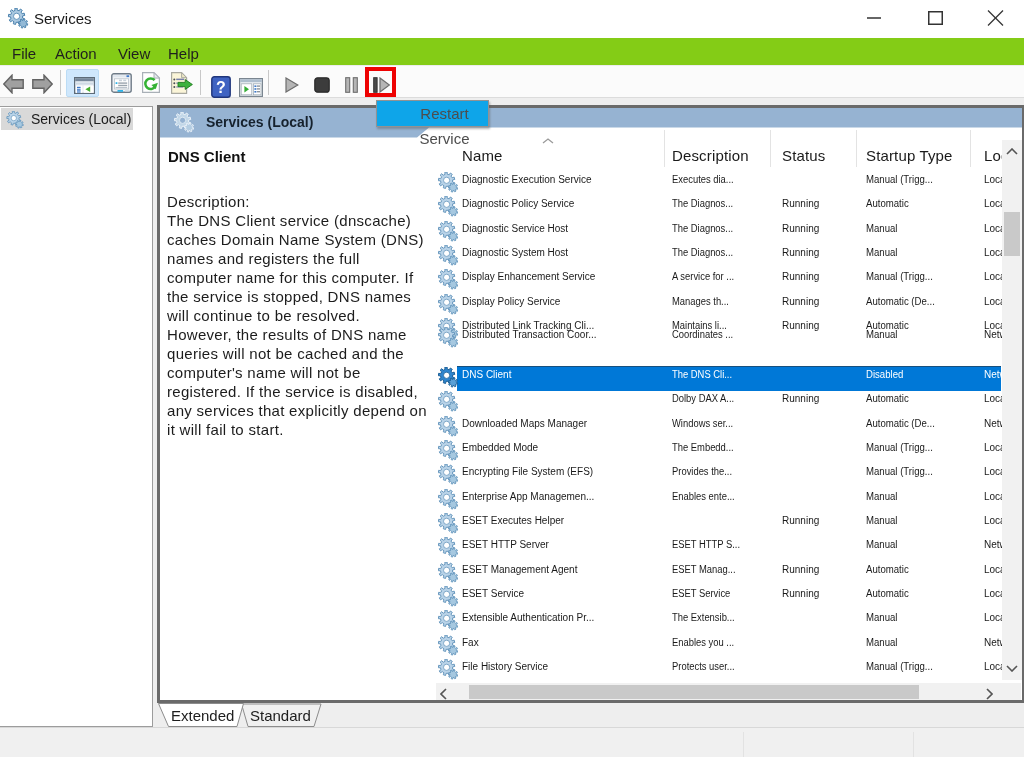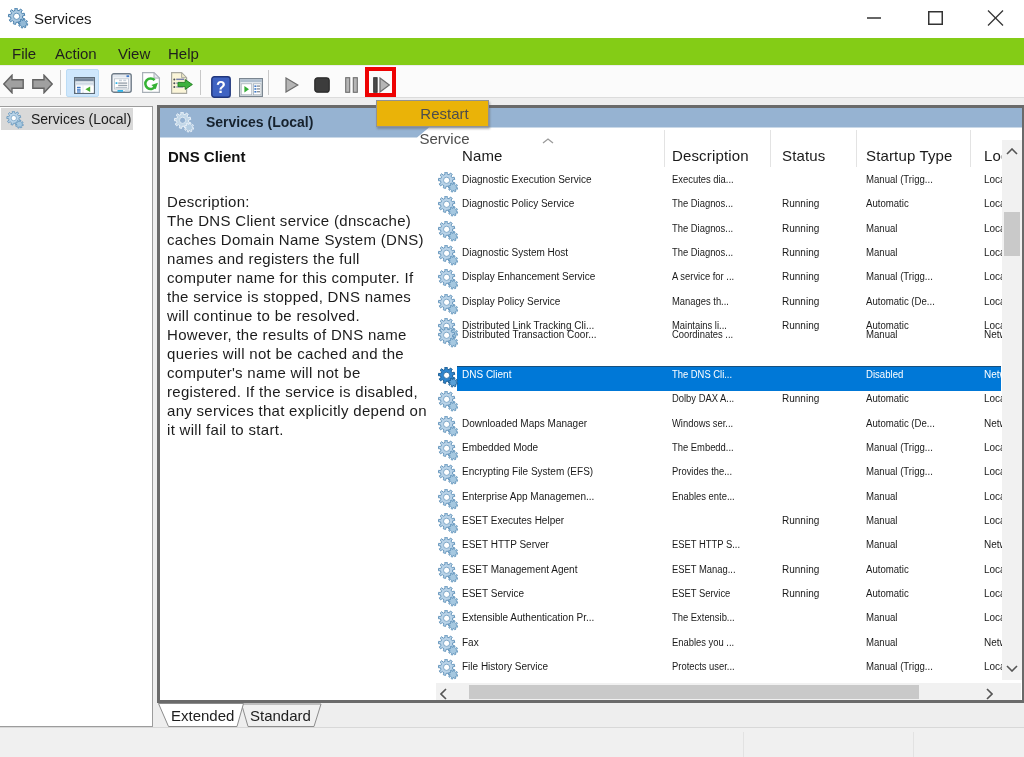--- a/index.html
+++ b/index.html
@@ -15,21 +15,21 @@
 .mi { position:absolute; top:7px; }
 
 #toolbar { position:absolute; left:0; top:66px; width:1024px; height:32px; background:#fbfbfb;
            border-bottom:1px solid #dcdcdc; }
 .tsep { position:absolute; top:4px; width:1px; height:25px; background:#c8c8c8; }
 #treebtn { position:absolute; left:66px; top:3px; width:33px; height:28px; background:#cfe7fc;
            border:1px solid #bcdcf5; border-radius:2px; }
 #redbox { position:absolute; left:364.5px; top:0.5px; width:31.5px; height:30.5px;
           border:4.2px solid #ee0202; z-index:30; }
 
-#tooltip { position:absolute; left:376px; top:100px; width:113px; height:27px; background:#eab308;
+#tooltip { position:absolute; left:376px; top:100px; width:113px; height:27px; background:#0ea5e9;
            border:1px solid #929292; z-index:40; font-size:15px; color:#4d4d4d;
            text-align:center; line-height:25px; box-shadow:1px 2px 2px rgba(90,90,90,0.45);padding-left:24px; }
 
 #contentbg { position:absolute; left:0; top:98px; width:1024px; height:659px; background:#eeeeee; }
 
 #tree { position:absolute; left:0; top:106px; width:153px; height:621px; background:#ffffff;
         border:1px solid #9c9c9c; border-left:none; }
 #treesel { position:absolute; left:1px; top:1px; width:132px; height:22px; background:#d9d9d9; }
 #treesel svg { position:absolute; left:5px; top:3px; }
 #treesel .t { position:absolute; left:30px; top:3px; font-size:14px; color:#1a1a1a; white-space:nowrap; }
@@ -278,20 +278,21 @@
         <div class="c cn">Diagnostic Policy Service</div>
         <div class="c cd">The Diagnos...</div>
         <div class="c cs">Running</div>
         <div class="c cu">Automatic</div>
         <div class="c cl">Local Syste</div>
       </div>
 <div class="row" style="top:111.7px">
         <svg class="rg" width="20" height="21" viewBox="0 0 20 21">
           <use href="#gp-row"></use>
         </svg>
+        <div class="c cn">Diagnostic Service Host</div>
         <div class="c cd">The Diagnos...</div>
         <div class="c cs">Running</div>
         <div class="c cu">Manual</div>
         <div class="c cl">Local Syste</div>
       </div>
 <div class="row" style="top:136.1px">
         <svg class="rg" width="20" height="21" viewBox="0 0 20 21">
           <use href="#gp-row"></use>
         </svg>
         <div class="c cn">Diagnostic System Host</div>

